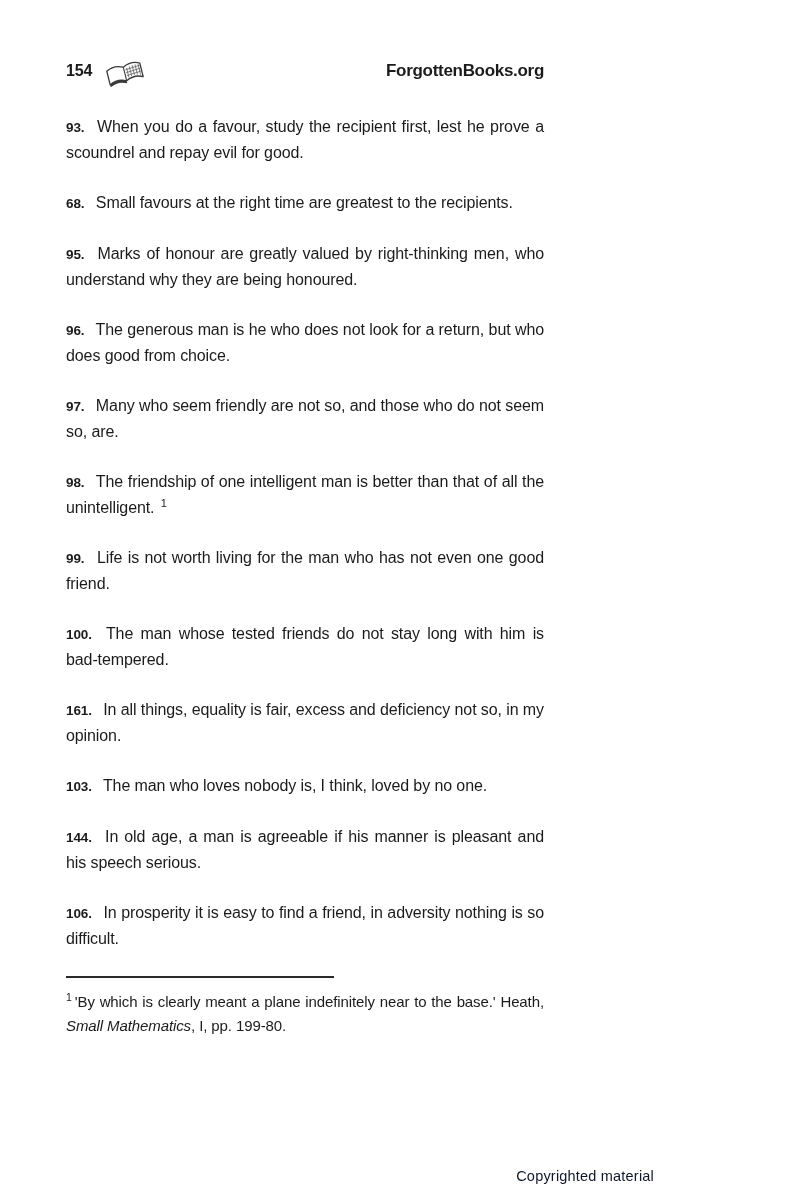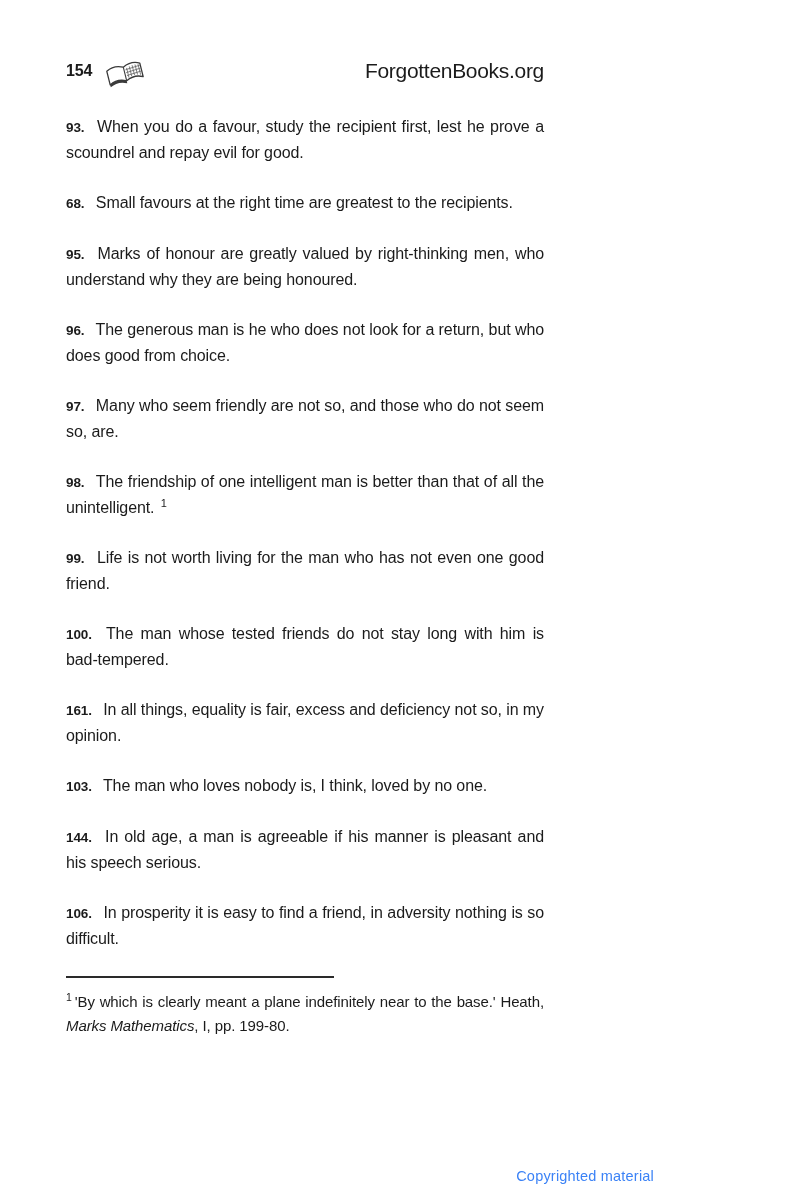--- a/index.html
+++ b/index.html
@@ -38,22 +38,22 @@
     font-weight: 700;
     font-size: 16px;
     line-height: 22px;
     letter-spacing: -0.2px;
   }
   .book-icon {
     display: inline-block;
     margin-top: -2px;
   }
   .site-name {
-    font-weight: 400;
-    font-size: 21px;
+    font-weight: 700;
+    font-size: 17px;
     line-height: 22px;
     letter-spacing: -0.3px;
   }
   .aphorism {
     font-size: 16px;
     line-height: 25px;
     text-align: justify;
     margin: 0 0 25px 0;
     letter-spacing: -0.1px;
   }
@@ -89,21 +89,21 @@
     font-size: 10.5px;
     line-height: 0;
     vertical-align: super;
     margin-right: 3px;
   }
   .watermark {
     position: absolute;
     right: 10px;
     bottom: 16px;
     font-size: 14.5px;
-    color: #3b82f6;
+    color: #0f172a;
     letter-spacing: 0.2px;
   }
 </style>
 </head>
 <body>
 
 <div class="page">
 
   <header class="page-header">
     <div class="header-left">
@@ -141,18 +141,18 @@
       <p class="aphorism"><span class="num">99.</span> <span>Life is not worth living for the man who has not even one good friend.</span></p>
       <p class="aphorism"><span class="num">100.</span> <span>The man whose tested friends do not stay long with him is bad-tempered.</span></p>
       <p class="aphorism"><span class="num">161.</span> <span>In all things, equality is fair, excess and deficiency not so, in my opinion.</span></p>
       <p class="aphorism"><span class="num">103.</span> <span>The man who loves nobody is, I think, loved by no one.</span></p>
       <p class="aphorism"><span class="num">144.</span> <span>In old age, a man is agreeable if his manner is pleasant and his speech serious.</span></p>
       <p class="aphorism"><span class="num">106.</span> <span>In prosperity it is easy to find a friend, in adversity nothing is so difficult.</span></p>
     </main>
 
   <footer class="footnote-section">
     <div class="footnote-rule"></div>
-    <p class="footnote-text"><sup>1</sup><span>'By which is clearly meant a plane indefinitely near to the base.' Heath, </span><em>Marks Mathematics</em><span>, I, pp. 199-80.</span></p>
+    <p class="footnote-text"><sup>1</sup><span>'By which is clearly meant a plane indefinitely near to the base.' Heath, </span><em>Small Mathematics</em><span>, I, pp. 199-80.</span></p>
   </footer>
 
   <div class="watermark">Copyrighted material</div>
 
 </div>
 
 </body></html>

